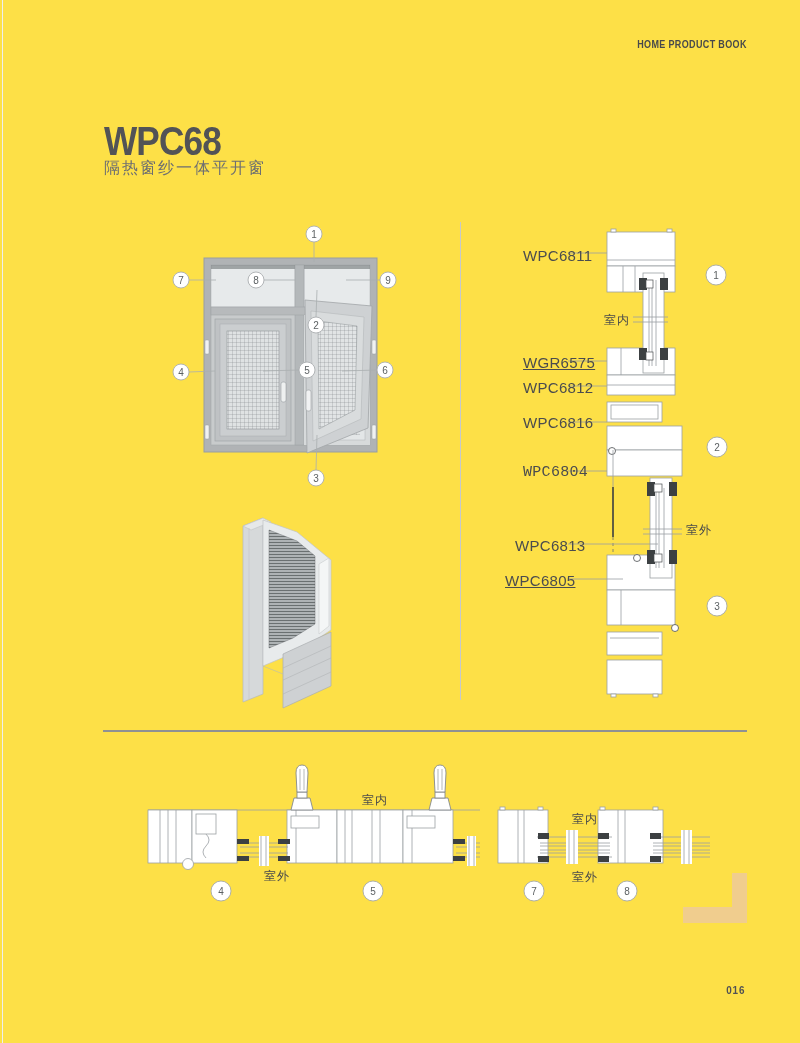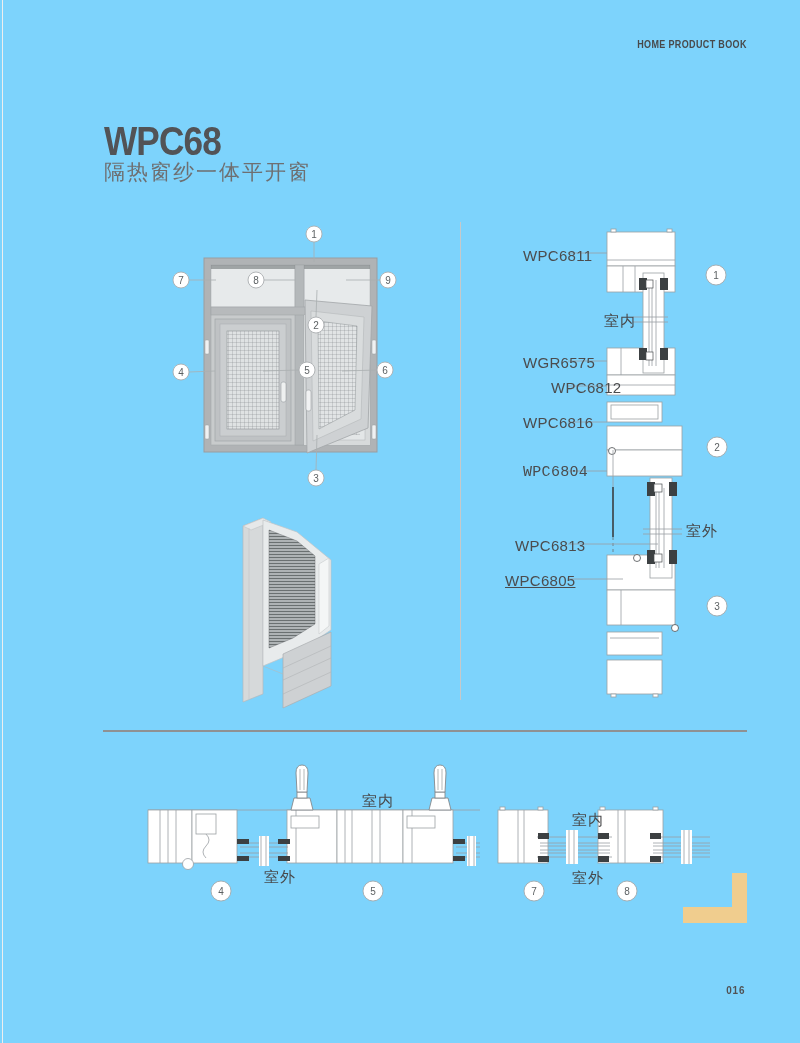--- a/index.html
+++ b/index.html
@@ -1,28 +1,28 @@
 <!DOCTYPE html>
 <html><head>
 <meta charset="utf-8">
 <style>
   html,body{margin:0;padding:0;background:#ffffff;}
-  .page{position:relative;width:800px;height:1043px;background:#7dd3fc;overflow:hidden;
+  .page{position:relative;width:800px;height:1043px;background:#fde047;overflow:hidden;
         font-family:"Liberation Sans","DejaVu Sans",sans-serif;}
   .edge-line{position:absolute;left:2px;top:0;width:1px;height:100%;background:#eeeeee;}
   .book-title{position:absolute;top:39px;right:53px;font-size:10px;font-weight:bold;
         color:#48494b;letter-spacing:.4px;transform:scaleX(.9);transform-origin:100% 50%;white-space:nowrap;}
   .model{position:absolute;left:104px;top:121px;font-size:40px;font-weight:bold;color:#525356;
         letter-spacing:-1px;transform:scaleX(.88);transform-origin:0 0;line-height:1;white-space:nowrap;}
-  .subtitle{position:absolute;left:104px;top:158px;font-size:21px;color:#6e6f71;
+  .subtitle{position:absolute;left:104px;top:158px;font-size:16px;color:#6e6f71;
         letter-spacing:2px;white-space:nowrap;}
   .divider-v{position:absolute;left:460px;top:222px;width:1px;height:478px;background:#c6c9ca;}
   .divider-h{position:absolute;left:103px;top:730px;width:644px;height:2px;background:#8f9193;}
   .part-label{position:absolute;font-size:15px;color:#4b4c4e;letter-spacing:.3px;white-space:nowrap;}
-  .cn-label{position:absolute;font-size:15px;color:#48494b;letter-spacing:1px;white-space:nowrap;}
+  .cn-label{position:absolute;font-size:12px;color:#48494b;letter-spacing:1px;white-space:nowrap;}
   .corner-bar{position:absolute;background:#f0cd8e;}
   .page-num{position:absolute;top:984px;right:55px;font-size:11px;font-weight:bold;color:#515254;
         letter-spacing:1px;transform:scaleX(.9);transform-origin:100% 50%;}
   svg{position:absolute;overflow:visible;}
   svg text.co{font-family:"Liberation Sans","DejaVu Sans",sans-serif;font-size:10px;fill:#5c6163;}
 </style>
 </head>
 <body>
 
 <div class="page">
@@ -228,22 +228,22 @@
         <circle cx="262" cy="386" r="10"></circle>
     </g>
     <g text-anchor="middle">
       <text class="co" x="261" y="58.5">1</text>
       <text class="co" x="262" y="230.5">2</text>
       <text class="co" x="262" y="389.5">3</text>
     </g>
   </svg>
 
   <div class="part-label" style="left:523px;top:247px;">WPC6811</div>
-  <div class="part-label" style="left:523px;top:354px;">WGR6575</div>
-  <div class="part-label" style="left:523px;top:379px;margin-left:28px;">WPC6812</div>
+  <div class="part-label" style="left:523px;top:354px;text-decoration:underline;">WGR6575</div>
+  <div class="part-label" style="left:523px;top:379px;">WPC6812</div>
   <div class="part-label" style="left:523px;top:414px;">WPC6816</div>
   <div class="part-label" style="left:523px;top:464px;font-family:Liberation Mono, monospace;">WPC6804</div>
   <div class="part-label" style="left:515px;top:537px;">WPC6813</div>
   <div class="part-label" style="left:505px;top:572px;text-decoration:underline;">WPC6805</div>
   <div class="cn-label" style="left:604px;top:312px;">室内</div>
   <div class="cn-label" style="left:686px;top:522px;">室外</div>
 
   <div class="divider-h"></div>
 
   <svg style="left:140px;top:760px;" width="340" height="148" viewBox="0 0 340 148">

